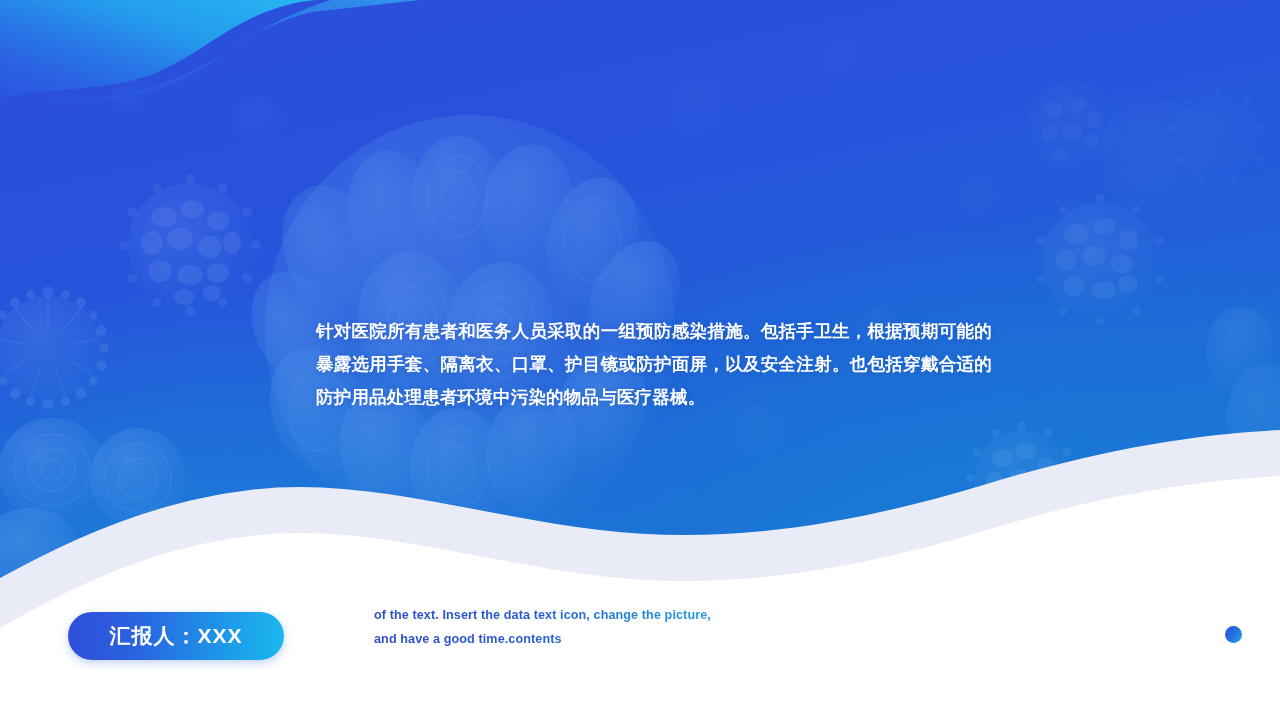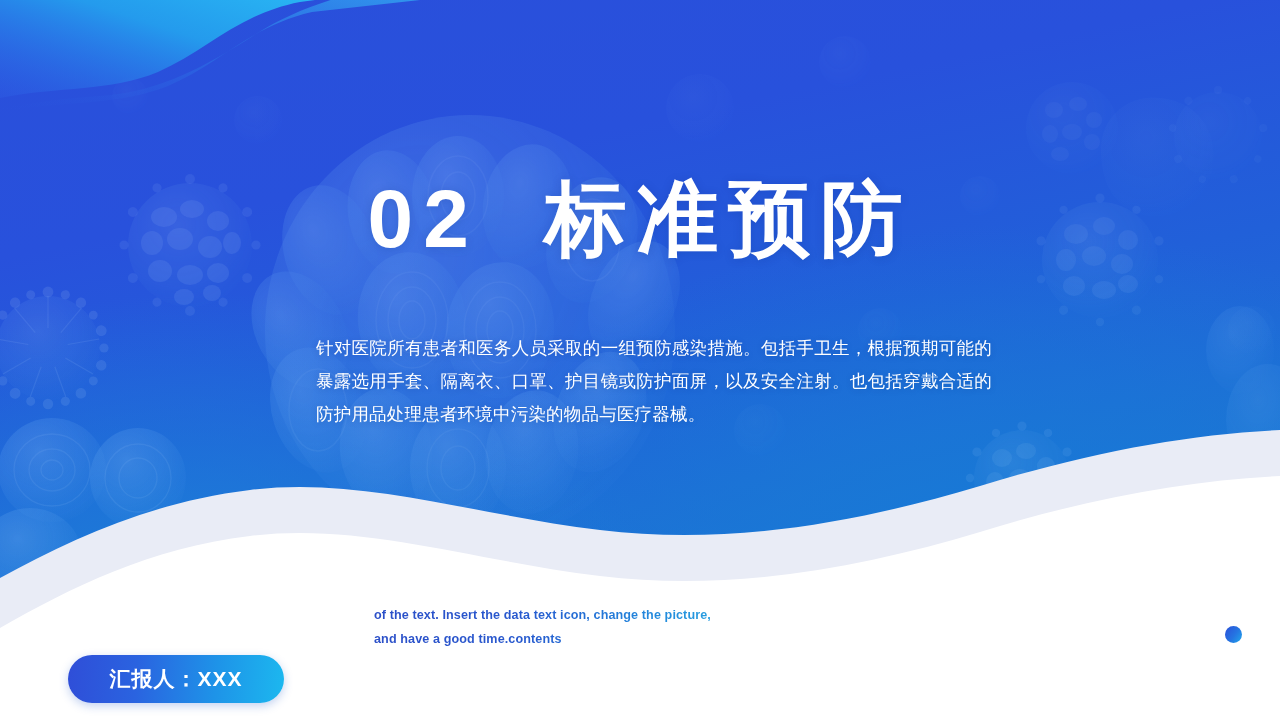--- a/index.html
+++ b/index.html
@@ -64,50 +64,50 @@
     font-weight: 700;
     letter-spacing: 10px;
     line-height: 1.05;
     white-space: pre;
     text-shadow: 0 1px 10px rgba(10,40,120,0.18);
   }
 
   
   .body-text {
     position: absolute;
-    top: 332px;
+    top: 315px;
     left: 316px;
     width: 676px;
     color: #ffffff;
     font-size: 17.5px;
     line-height: 33px;
     text-align: justify;
     text-justify: inter-ideograph;
     letter-spacing: 0.2px;
     text-shadow: 0 1px 6px rgba(10,40,120,0.22);
+    font-weight: bold;
   }
 
   
   .reporter-pill {
     position: absolute;
     left: 68px;
     top: 612px;
     width: 216px;
     height: 48px;
     border-radius: 24px;
     background: linear-gradient(95deg, #2F4ED8 0%, #2A63E0 32%, #1E93E8 68%, #1CB8EF 100%);
     color: #ffffff;
     font-size: 21px;
     font-weight: 700;
     letter-spacing: 1px;
     display: flex;
     align-items: center;
     justify-content: center;
     box-shadow: 0 3px 10px rgba(35,90,200,0.28);
-    margin-top: 43px;
   }
 
   
   .en-block {
     position: absolute;
     left: 374px;
     top: 604px;
     width: 380px;
     font-size: 12.6px;
     font-weight: 700;
@@ -534,21 +534,20 @@
 
   <div class="bottom-waves">
     <svg viewBox="0 0 1280 330" preserveAspectRatio="none" xmlns="http://www.w3.org/2000/svg">
 
       <path d="M 0 188 C 70 150 150 112 250 100 C 360 86 470 124 600 140 C 730 156 860 132 980 96 C 1090 62 1190 44 1280 40 L 1280 330 L 0 330 Z" fill="#E9ECF6"></path>
 
       <path d="M 0 238 C 70 198 150 158 250 146 C 360 132 470 170 600 186 C 730 202 860 178 980 142 C 1090 108 1190 90 1280 86 L 1280 330 L 0 330 Z" fill="#FFFFFF"></path>
     </svg>
   </div>
 
-  <div class="title">02  标准预防</div>
 
   <div class="body-text">针对医院所有患者和医务人员采取的一组预防感染措施。包括手卫生，根据预期可能的暴露选用手套、隔离衣、口罩、护目镜或防护面屏，以及安全注射。也包括穿戴合适的防护用品处理患者环境中污染的物品与医疗器械。</div>
 
   <div class="reporter-pill">
     <span>汇报人：XXX</span>
   </div>
 
   <div class="en-block">
     <div class="en-line">of the text. Insert the data text icon, change the picture,</div>
     <div class="en-line">and have a good time.contents</div>

